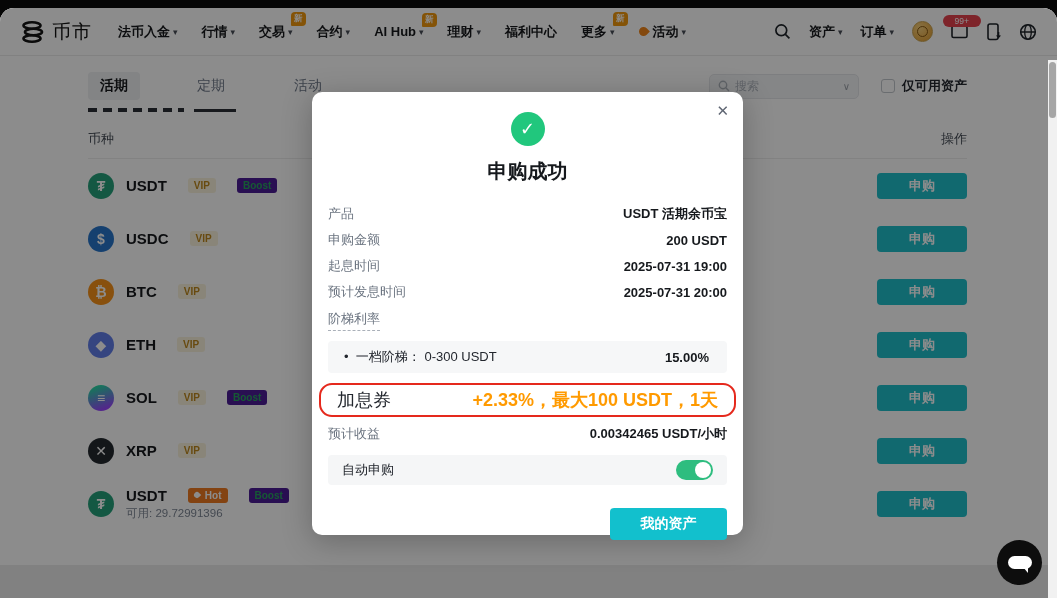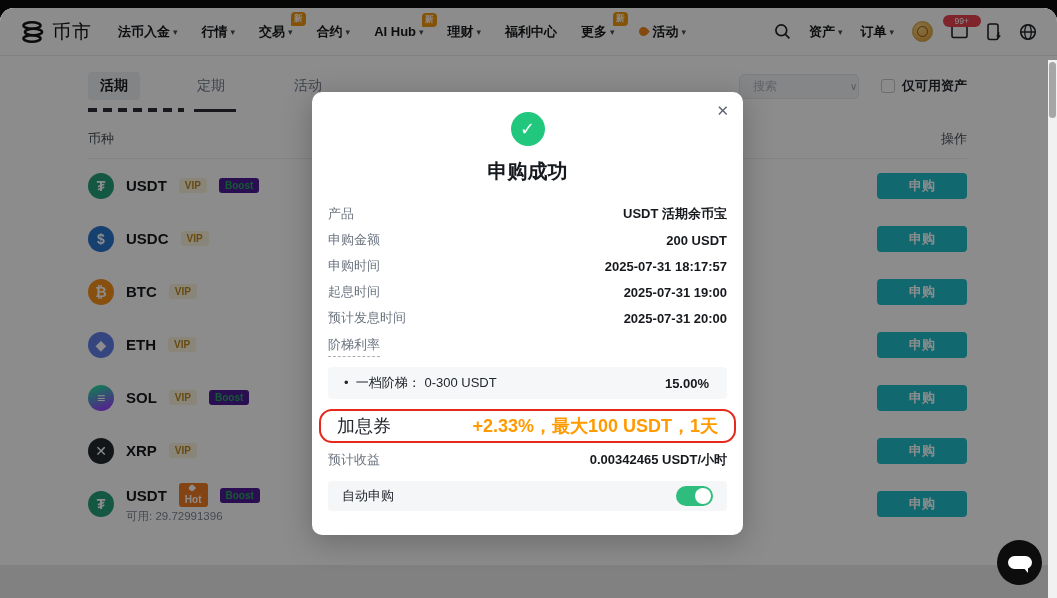--- a/index.html
+++ b/index.html
@@ -30,44 +30,44 @@
   .avatar-coin::after { content:""; position:absolute; inset:4px; border:1.5px solid #8a5a12; border-radius:50%; }
   .mail-badge { position:absolute; top:-9px; right:-12px; background:#e5424e; color:#fff;
                 font-size:8.5px; font-weight:normal; padding:1px 12px; border-radius:7px; }
 
   
   .content { padding:0 90px 0 88px; position:relative; z-index:1; }
   .tabs-row { display:flex; align-items:center; margin-top:16px; height:28px;gap:31px; }
   .tab { font-size:14px; color:#707a8a; padding:5px 12px; border-radius:4px; margin-right:14px; cursor:pointer; }
   .tab.active { background:#eef0f2; color:#17191c; font-weight:bold; }
   .filters { margin-left:auto; display:flex; align-items:center; gap:22px; }
-  .search-box { width:120px; height:25px; background:#f3f4f6; border:1px solid #e4e6ea; border-radius:5px;
+  .search-box { width:150px; height:25px; background:#f3f4f6; border:1px solid #e4e6ea; border-radius:5px;
                 display:flex; align-items:center; padding:4px 8px; gap:5px; }
   .search-box input { border:none; outline:none; background:transparent; width:92px; font-size:12px; color:#1e2329; }
   .search-box input::placeholder { color:#aeb4bc; }
   .chev { font-size:10px; color:#9aa0a8; margin-left:auto; }
   .only-avail { display:flex; align-items:center; gap:7px; font-size:13px; font-weight:600; color:#23272e; }
   .checkbox { width:14px; height:14px; border:1.5px solid #c2c6cc; border-radius:3px; background:#fff; }
 
   .clipped-heading { height:8px; overflow:hidden; margin-top:4px; display:flex; gap:10px; align-items:flex-end; }
   .clip-dashes { width:96px; height:4px;
     background:repeating-linear-gradient(90deg,#2b2f35 0 9px,transparent 9px 15px); }
   .clip-line { width:42px; height:3px; background:#2b2f35; }
 
   .cols-row { display:flex; justify-content:space-between; margin-top:18px; padding-bottom:10px;
               border-bottom:1px solid #ededed; font-size:13px; color:#454c56; }
   .coin-row { height:53px; display:flex; align-items:center; }
   .coin-ic { width:26px; height:26px; border-radius:50%; color:#fff; font-weight:bold; font-size:14px;
              display:flex; align-items:center; justify-content:center; flex:0 0 26px; }
-  .coin-main { margin-left:12px; display:flex; align-items:center; gap:12px; }
+  .coin-main { margin-left:12px; display:flex; align-items:center; gap:21px; }
   .coin-name { font-size:15px; font-weight:bold; color:#16191d; }
   .badge { font-size:10px; font-weight:bold; padding:2px 6px; border-radius:3px; }
   .badge.vip { color:#bd871c; background:#faf3dd; }
   .badge.boost { color:#27a35f; background:#4c1d95; }
-  .badge.hot { color:#fff; background:#ee7a21; display:inline-flex; align-items:center; gap:3px;flex-direction:column; }
+  .badge.hot { color:#fff; background:#ee7a21; display:inline-flex; align-items:center; gap:3px; }
   .badge.hot .flame { background:#fff; width:6px; height:6px; }
   .coin-stack { display:flex; flex-direction:column; gap:2px; }
   .avail { font-size:11.5px; color:#7d8694; margin-left:38px; margin-top:-14px; }
   .row-spacer { flex:1; }
   .subscribe-btn { width:90px; height:26px; border:none; border-radius:4px; cursor:pointer;
                    background:var(--brand_teal,#1fbfcb); color:#fff; font-size:13px; font-weight:600; }
   .more-row { text-align:center; margin-top:9px; font-size:13px; font-weight:600;
               color:var(--brand_teal,#1fbfcb); }
   .footer-strip { position:absolute; left:0; right:0; bottom:0; height:33px; background:#ececec; z-index:0; }
 
@@ -344,24 +344,20 @@
 
     <div class="drow">
       <span class="dlabel">产品</span>
         <span class="dvalue">USDT 活期余币宝</span>
     </div>
     <div class="drow">
       <span class="dlabel">申购金额</span>
         <span class="dvalue">200 USDT</span>
     </div>
     <div class="drow">
-      <span class="dlabel">申购时间</span>
-        <span class="dvalue">2025-07-31 18:17:57</span>
-    </div>
-    <div class="drow">
       <span class="dlabel">起息时间</span>
         <span class="dvalue">2025-07-31 19:00</span>
     </div>
     <div class="drow">
       <span class="dlabel">预计发息时间</span>
         <span class="dvalue">2025-07-31 20:00</span>
     </div>
 
     <span class="tier-link">阶梯利率</span>
 
@@ -378,18 +374,21 @@
     <div class="drow">
       <span class="dlabel">预计收益</span>
         <span class="dvalue">0.00342465 USDT/小时</span>
     </div>
 
     <div class="auto-box">
       <span>自动申购</span>
       <span class="toggle"></span>
     </div>
 
+    <div class="cta-row">
+      <button class="cta-btn">我的资产</button>
+    </div>
   </div>
 
   <div class="chat-btn">
     <span class="chat-pill"></span>
   </div>
 </div>
 
 </body></html>

